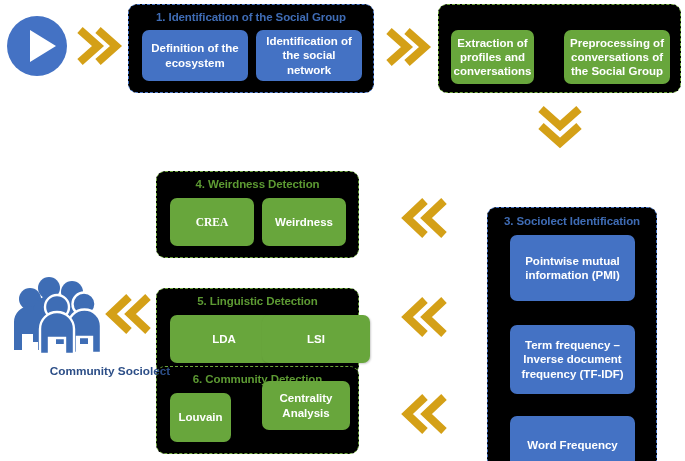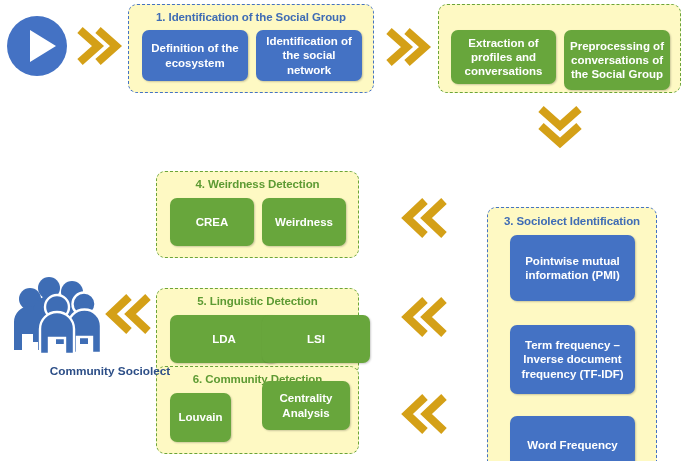--- a/index.html
+++ b/index.html
@@ -20,21 +20,21 @@
     left: 0; top: 0;
     width: 685px;
     height: 461px;
   }
 
   
   .group {
     position: absolute;
     box-sizing: border-box;
     border-radius: 9px;
-    background: #fef9c3;
+    background: #000000;
   }
   .group.blue  { border: 1.6px dashed #4472C4; }
   .group.green { border: 1.6px dashed #6BA539; }
 
   .group-title {
     position: absolute;
     left: 0;
     width: 100%;
     text-align: center;
     font-weight: bold;
@@ -135,24 +135,24 @@
   </div>
 
   <div class="chev" style="left:385px; top:26px;">
     <svg width="44" height="42" viewBox="0 0 44 42">
       <polyline points="4,5 22,21 4,37" fill="none" stroke="#D4A017" stroke-width="8" stroke-linecap="butt" stroke-linejoin="miter"></polyline>
       <polyline points="22,5 40,21 22,37" fill="none" stroke="#D4A017" stroke-width="8" stroke-linecap="butt" stroke-linejoin="miter"></polyline>
     </svg>
   </div>
 
   <div class="group green" style="left:438px; top:4px; width:243px; height:89px;">
-    <div class="box green" style="left:12px; top:25px; width:105px; height:54px;align-items:center;">
+    <div class="box green" style="left:12px; top:25px; width:83px; height:54px;align-items:center;">
       <span>Extraction of profiles and conversations</span>
     </div>
-    <div class="box green" style="left:125px; top:25px; width:106px; height:60px;">
+    <div class="box green" style="left:125px; top:25px; width:106px; height:54px;">
       <span>Preprocessing of conversations of the Social Group</span>
     </div>
   </div>
 
   <div class="chev" style="left:536px; top:104px;">
     <svg width="48" height="46" viewBox="0 0 48 46">
       <polyline points="5,5 24,22 43,5" fill="none" stroke="#D4A017" stroke-width="8" stroke-linecap="butt" stroke-linejoin="miter"></polyline>
       <polyline points="5,22 24,39 43,22" fill="none" stroke="#D4A017" stroke-width="8" stroke-linecap="butt" stroke-linejoin="miter"></polyline>
     </svg>
   </div>
@@ -186,21 +186,21 @@
 
   <div class="chev" style="left:402px; top:392px;">
     <svg width="48" height="44" viewBox="0 0 48 44">
       <polyline points="23,5 5,22 23,39" fill="none" stroke="#D4A017" stroke-width="8" stroke-linecap="butt" stroke-linejoin="miter"></polyline>
       <polyline points="42,5 24,22 42,39" fill="none" stroke="#D4A017" stroke-width="8" stroke-linecap="butt" stroke-linejoin="miter"></polyline>
     </svg>
   </div>
 
   <div class="group green" style="left:156px; top:171px; width:203px; height:87px;">
     <div class="group-title" style="top:6px;">4. Weirdness Detection</div>
-    <div class="box green" style="left:13px; top:26px; width:84px; height:48px;">
+    <div class="box green" style="left:13px; top:26px; width:84px; height:48px;font-family:Liberation Serif, serif;">
       <span>CREA</span>
     </div>
     <div class="box green" style="left:105px; top:26px; width:84px; height:48px;">
       <span>Weirdness</span>
     </div>
   </div>
 
   <div class="group green" style="left:156px; top:268px; width:203px; height:87px;margin-top:20px;">
     <div class="group-title" style="top:6px;">5. Linguistic Detection</div>
     <div class="box green" style="left:13px; top:26px; width:108px; height:48px;">

